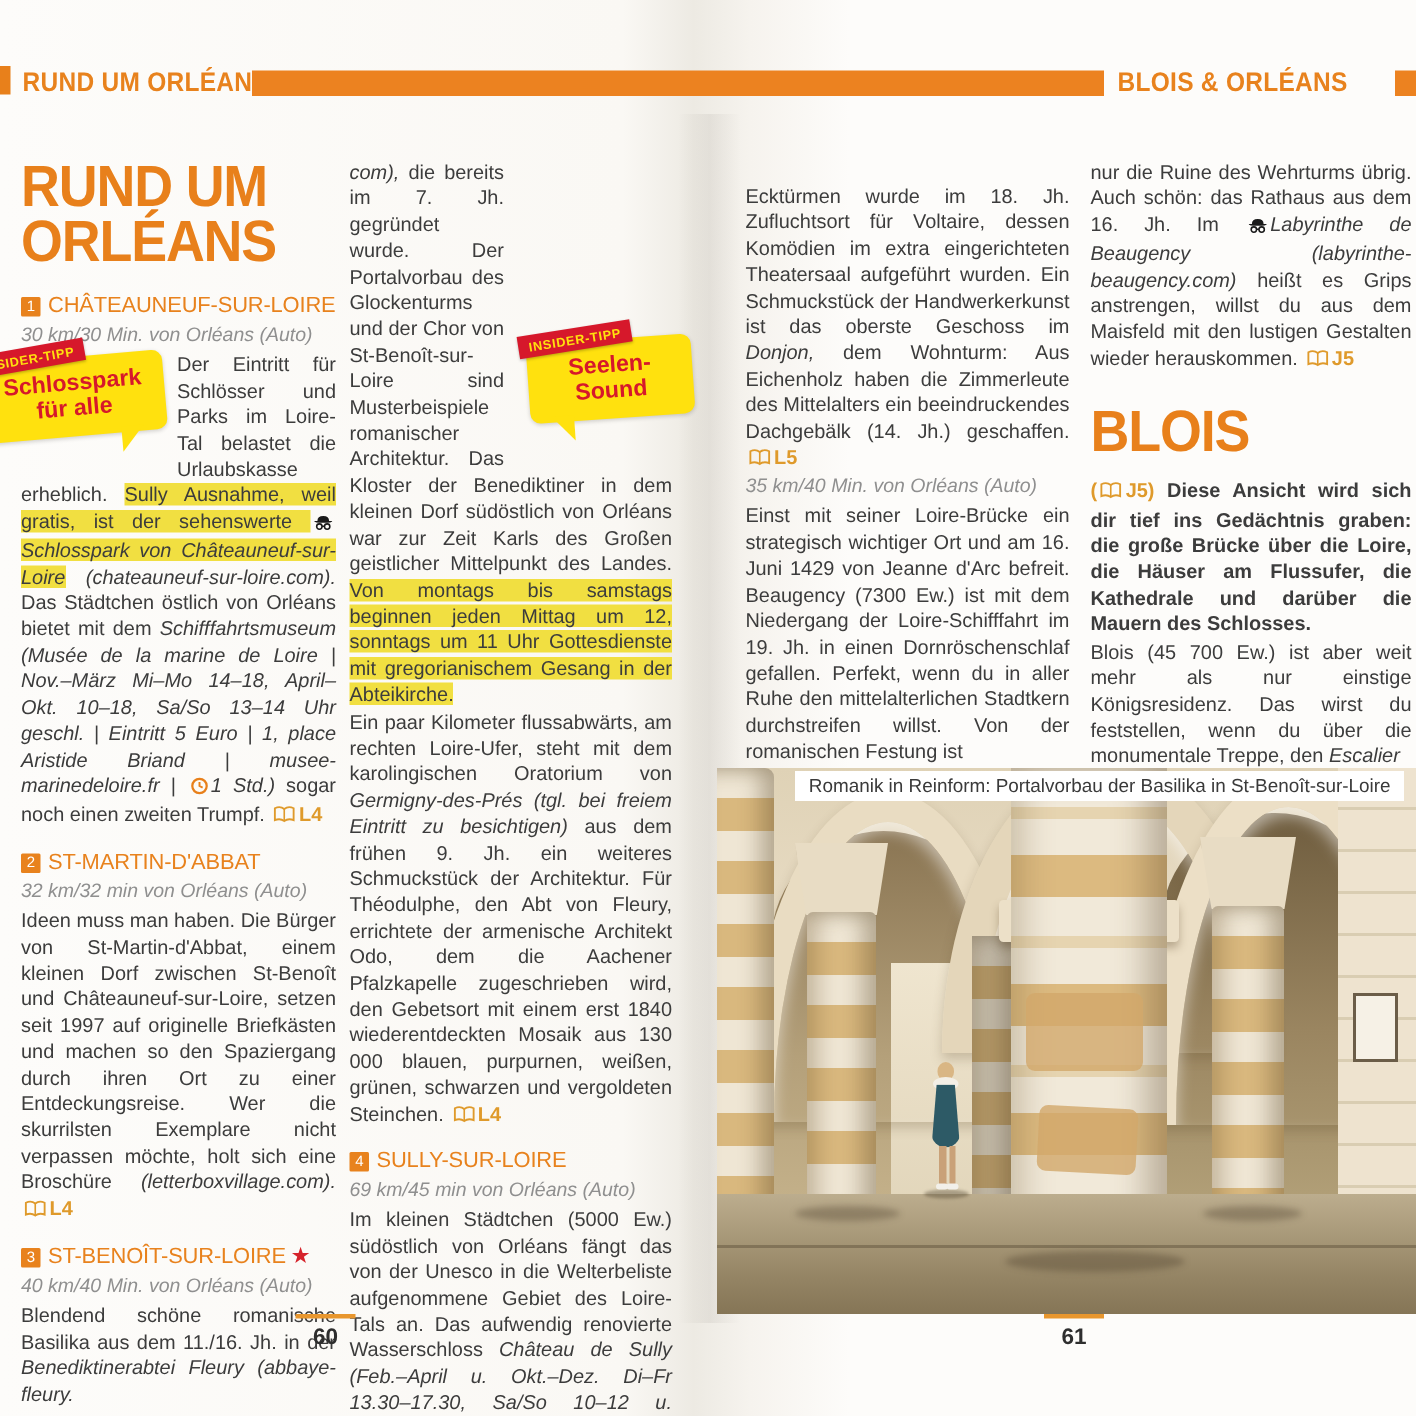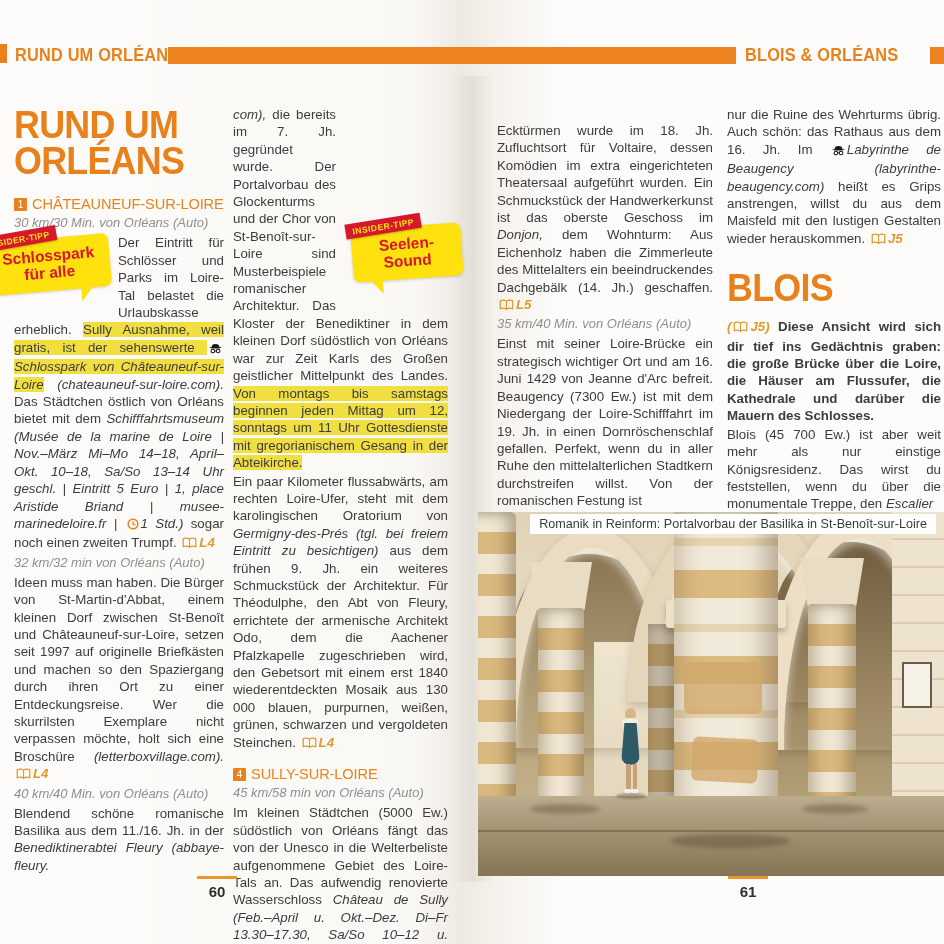--- a/index.html
+++ b/index.html
@@ -32,21 +32,21 @@
     margin:13px 0 2px 0;text-align:left;}
   .sechead.first{margin-top:0;}
   .num{display:inline-block;background:#e8821d;color:#fff;width:13px;height:13px;
     font-size:10px;line-height:13px;text-align:center;margin-right:5px;vertical-align:1px;border-radius:1px;}
   .star{color:#d6232b;font-size:15px;margin-left:3px;}
   .meta{color:#8f8f8f;font-style:italic;font-size:13px;line-height:16px;margin:0 0 3px 0;text-align:left;}
   p.body{margin:0 0 1px 0;}
   .it{font-style:italic;}
   .bold{font-weight:bold;}
   .hl{background:#f1df41;}
-  .mapref{color:#df9a2b;font-style:italic;font-weight:bold;white-space:nowrap;}
+  .mapref{color:#df9a2b;font-weight:bold;white-space:nowrap;}
   .icn{display:inline-block;vertical-align:-2px;margin:0 2px;}
   
   .spacer-l{float:left;width:96px;height:70px;margin:17px 8px 0 0;}
   .spacer-r{float:right;width:104px;height:72px;margin:122px 0 0 8px;}
   
   .tip{position:absolute;z-index:5;}
   .tip .bubble{background:#ffe10e;border-radius:7px;padding:9px 10px 10px;color:#d6182b;
     font-weight:bold;font-size:15.5px;line-height:17px;text-align:center;
     box-shadow:0 1px 3px rgba(0,0,0,.18);}
   .tip .ribbon{position:absolute;z-index:6;background:#d6182b;color:#ffe10e;font-weight:bold;
@@ -107,21 +107,21 @@
   .p-leg.l{left:12px;} .p-leg.r{left:18.5px;}
   .p-shoe{position:absolute;top:81px;width:8px;height:4px;background:#f2f0ea;border-radius:2px;}
   .p-shoe.l{left:10px;} .p-shoe.r{left:17px;}
   .p-shadow{position:absolute;left:2px;top:85px;width:30px;height:6px;background:rgba(60,48,30,.35);border-radius:50%;filter:blur(1px);}
   .caption{position:absolute;top:2px;right:8px;background:#fff;color:#3a3a3a;
     font-size:12.6px;line-height:15px;padding:2.5px 9px;white-space:nowrap;}
   
   .folio{position:absolute;top:876px;width:64px;text-align:center;color:#2e2e2e;
     font-weight:bold;font-size:15px;}
   .folio .rule{width:40px;height:3px;background:#e8962d;margin:0 auto 4px auto;}
-  .folio-left{left:185px;} .folio-right{left:716px;}
+  .folio-left{left:185px;} .folio-right{left:684px;}
   .gutter{position:absolute;left:452px;top:76px;width:42px;height:806px;
     background:linear-gradient(90deg,rgba(0,0,0,0) 0%,rgba(60,50,40,.07) 50%,rgba(0,0,0,0) 100%);pointer-events:none;}
 </style>
 </head>
 <body>
 
 <div class="page">
 
   <div class="hdr-tick"></div>
   <div class="hdr-left">RUND UM ORLÉANS</div>
@@ -141,39 +141,41 @@
             <circle cx="11.2" cy="9.6" r="2.2" fill="none" stroke="#1a1a1a" stroke-width="1.3"></circle>
             <line x1="7" y1="9.4" x2="9" y2="9.4" stroke="#1a1a1a" stroke-width="1.2"></line>
           </svg></span><span class="hl it">Schlosspark von Châteauneuf-sur-Loire</span><span> </span><span class="it">(chateauneuf-sur-loire.com).</span><span> Das Städtchen östlich von Orléans bietet mit dem </span><span class="it">Schifffahrtsmuseum (Musée de la marine de Loire | Nov.–März Mi–Mo 14–18, April–Okt. 10–18, Sa/So 13–14 Uhr geschl. | Eintritt 5 Euro | 1, place Aristide Briand | musee-marinedeloire.fr | </span><span class="icn"><svg width="12" height="12" viewBox="0 0 12 12">
             <circle cx="6" cy="6" r="4.8" fill="none" stroke="#e8801b" stroke-width="1.5"></circle>
             <path d="M6 3.4 V6 L8.1 7.1" fill="none" stroke="#e8801b" stroke-width="1.3"></path>
           </svg></span><span class="it">1 Std.)</span><span> sogar noch einen zweiten Trumpf. </span><span class="mapref"><span class="icn"><svg width="15" height="12" viewBox="0 0 18 14">
               <path d="M1.5 2 C4 .8 7 1 9 2.6 C11 1 14 .8 16.5 2 L16.5 11.5 C14 10.5 11 10.7 9 12.2 C7 10.7 4 10.5 1.5 11.5 Z" fill="none" stroke="#df9a2b" stroke-width="1.5"></path>
               <line x1="9" y1="2.6" x2="9" y2="12.2" stroke="#df9a2b" stroke-width="1.3"></line>
             </svg></span><span>L4</span></span></p>
 
+    <div class="sechead"><span class="num">2</span><span>ST-MARTIN-D'ABBAT</span></div>
     <p class="meta">32 km/32 min von Orléans (Auto)</p>
     <p class="body"><span>Ideen muss man haben. Die Bürger von St-Martin-d'Abbat, einem kleinen Dorf zwischen St-Benoît und Châteauneuf-sur-Loire, setzen seit 1997 auf originelle Briefkästen und machen so den Spaziergang durch ihren Ort zu einer Entdeckungsreise. Wer die skurrilsten Exemplare nicht verpassen möchte, holt sich eine Broschüre </span><span class="it">(letterboxvillage.com).</span><span> </span><span class="mapref"><span class="icn"><svg width="15" height="12" viewBox="0 0 18 14">
               <path d="M1.5 2 C4 .8 7 1 9 2.6 C11 1 14 .8 16.5 2 L16.5 11.5 C14 10.5 11 10.7 9 12.2 C7 10.7 4 10.5 1.5 11.5 Z" fill="none" stroke="#df9a2b" stroke-width="1.5"></path>
               <line x1="9" y1="2.6" x2="9" y2="12.2" stroke="#df9a2b" stroke-width="1.3"></line>
             </svg></span><span>L4</span></span></p>
 
+    <div class="sechead"><span class="num">3</span><span>ST-BENOÎT-SUR-LOIRE</span><span class="star">★</span></div>
     <p class="meta">40 km/40 Min. von Orléans (Auto)</p>
     <p class="body"><span>Blendend schöne romanische Basilika aus dem 11./16. Jh. in der </span><span class="it">Benediktinerabtei Fleury (abbaye-fleury.</span></p>
   </section>
 
   <section class="col col2">
     <p class="body"><span class="spacer-r"></span><span class="it">com),</span><span> die bereits im 7. Jh. gegründet wurde. Der Portalvorbau des Glockenturms und der Chor von St-Benoît-sur-Loire sind Musterbeispiele romanischer Architektur. Das Kloster der Benediktiner in dem kleinen Dorf südöstlich von Orléans war zur Zeit Karls des Großen geistlicher Mittelpunkt des Landes. </span><span class="hl">Von montags bis samstags beginnen jeden Mittag um 12, sonntags um 11 Uhr Gottesdienste mit gregorianischem Gesang in der Abteikirche.</span></p>
     <p class="body"><span>Ein paar Kilometer flussabwärts, am rechten Loire-Ufer, steht mit dem karolingischen Oratorium von </span><span class="it">Germigny-des-Prés (tgl. bei freiem Eintritt zu besichtigen)</span><span> aus dem frühen 9. Jh. ein weiteres Schmuckstück der Architektur. Für Théodulphe, den Abt von Fleury, errichtete der armenische Architekt Odo, dem die Aachener Pfalzkapelle zugeschrieben wird, den Gebetsort mit einem erst 1840 wiederentdeckten Mosaik aus 130 000 blauen, purpurnen, weißen, grünen, schwarzen und vergoldeten Steinchen. </span><span class="mapref"><span class="icn"><svg width="15" height="12" viewBox="0 0 18 14">
               <path d="M1.5 2 C4 .8 7 1 9 2.6 C11 1 14 .8 16.5 2 L16.5 11.5 C14 10.5 11 10.7 9 12.2 C7 10.7 4 10.5 1.5 11.5 Z" fill="none" stroke="#df9a2b" stroke-width="1.5"></path>
               <line x1="9" y1="2.6" x2="9" y2="12.2" stroke="#df9a2b" stroke-width="1.3"></line>
             </svg></span><span>L4</span></span></p>
 
     <div class="sechead"><span class="num">4</span><span>SULLY-SUR-LOIRE</span></div>
-    <p class="meta">45 km/58 min von Orléans (Auto)</p>
+    <p class="meta">69 km/45 min von Orléans (Auto)</p>
     <p class="body"><span>Im kleinen Städtchen (5000 Ew.) südöstlich von Orléans fängt das von der Unesco in die Welterbeliste aufgenommene Gebiet des Loire-Tals an. Das aufwendig renovierte Wasserschloss </span><span class="it">Château de Sully (Feb.–April u. Okt.–Dez. Di–Fr 13.30–17.30, Sa/So 10–12 u. 13.30–17.30, Mai, Juni, Sept. Di–So 10–18, Juli/Aug. tgl. 10–18 Uhr | Eintritt 11 Euro | chateaudesully.com | </span></p>
   </section>
 
   <section class="col col3">
     <p class="body"><span>Ecktürmen wurde im 18. Jh. Zufluchtsort für Voltaire, dessen Komödien im extra eingerichteten Theatersaal aufgeführt wurden. Ein Schmuckstück der Handwerkerkunst ist das oberste Geschoss im </span><span class="it">Donjon,</span><span> dem Wohnturm: Aus Eichenholz haben die Zimmerleute des Mittelalters ein beeindruckendes Dachgebälk (14. Jh.) geschaffen. </span><span class="mapref"><span class="icn"><svg width="15" height="12" viewBox="0 0 18 14">
               <path d="M1.5 2 C4 .8 7 1 9 2.6 C11 1 14 .8 16.5 2 L16.5 11.5 C14 10.5 11 10.7 9 12.2 C7 10.7 4 10.5 1.5 11.5 Z" fill="none" stroke="#df9a2b" stroke-width="1.5"></path>
               <line x1="9" y1="2.6" x2="9" y2="12.2" stroke="#df9a2b" stroke-width="1.3"></line>
             </svg></span><span>L5</span></span></p>
 
     <p class="meta">35 km/40 Min. von Orléans (Auto)</p>

